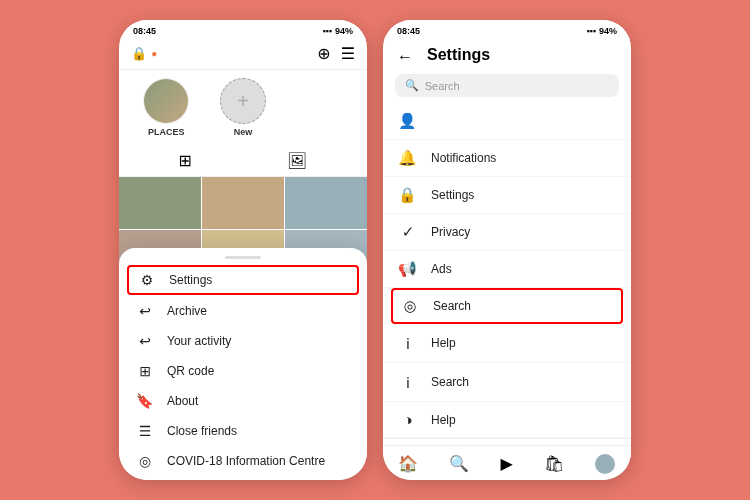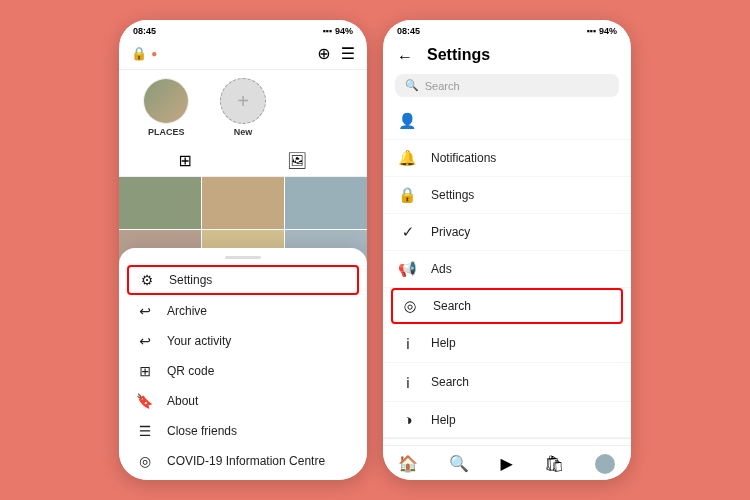--- a/index.html
+++ b/index.html
@@ -291,21 +291,21 @@
     <div class="menu-item">
       <span class="menu-icon">🔖</span>
       <span>About</span>
     </div>
     <div class="menu-item">
       <span class="menu-icon">☰</span>
       <span>Close friends</span>
     </div>
     <div class="menu-item">
       <span class="menu-icon">◎</span>
-      <span>COVID-19 Information Centre</span>
+      <span>COVID-18 Information Centre</span>
     </div>
   </div>
 
   <div class="bottom-nav">
     <span>|||</span>
     <span>○</span>
     <span>‹</span>
   </div>
 </div>
 

